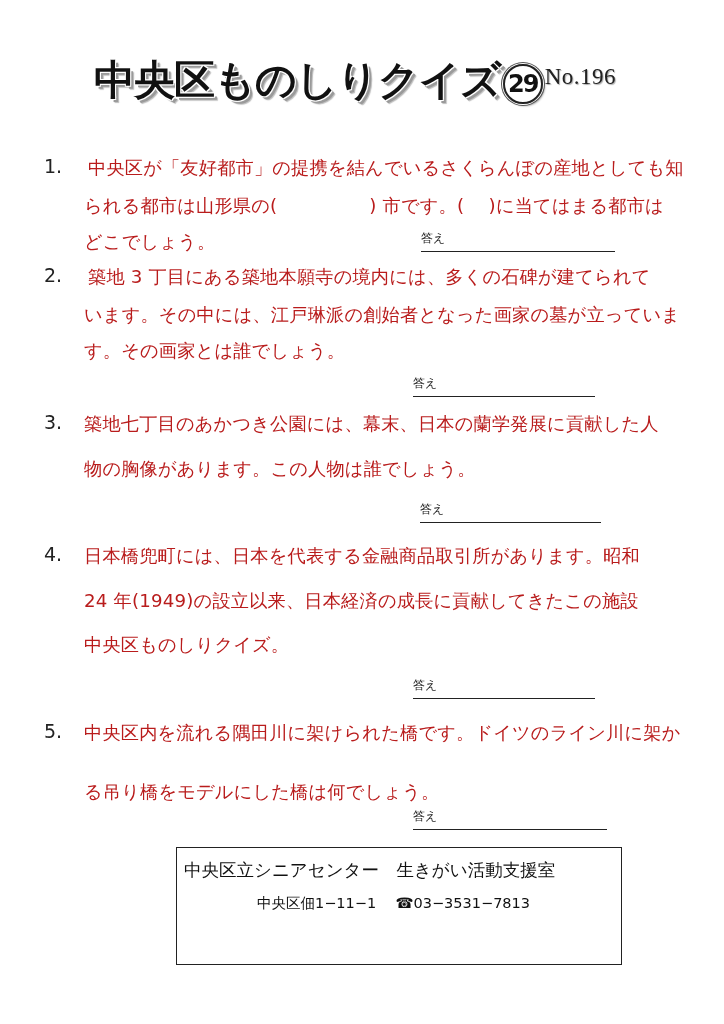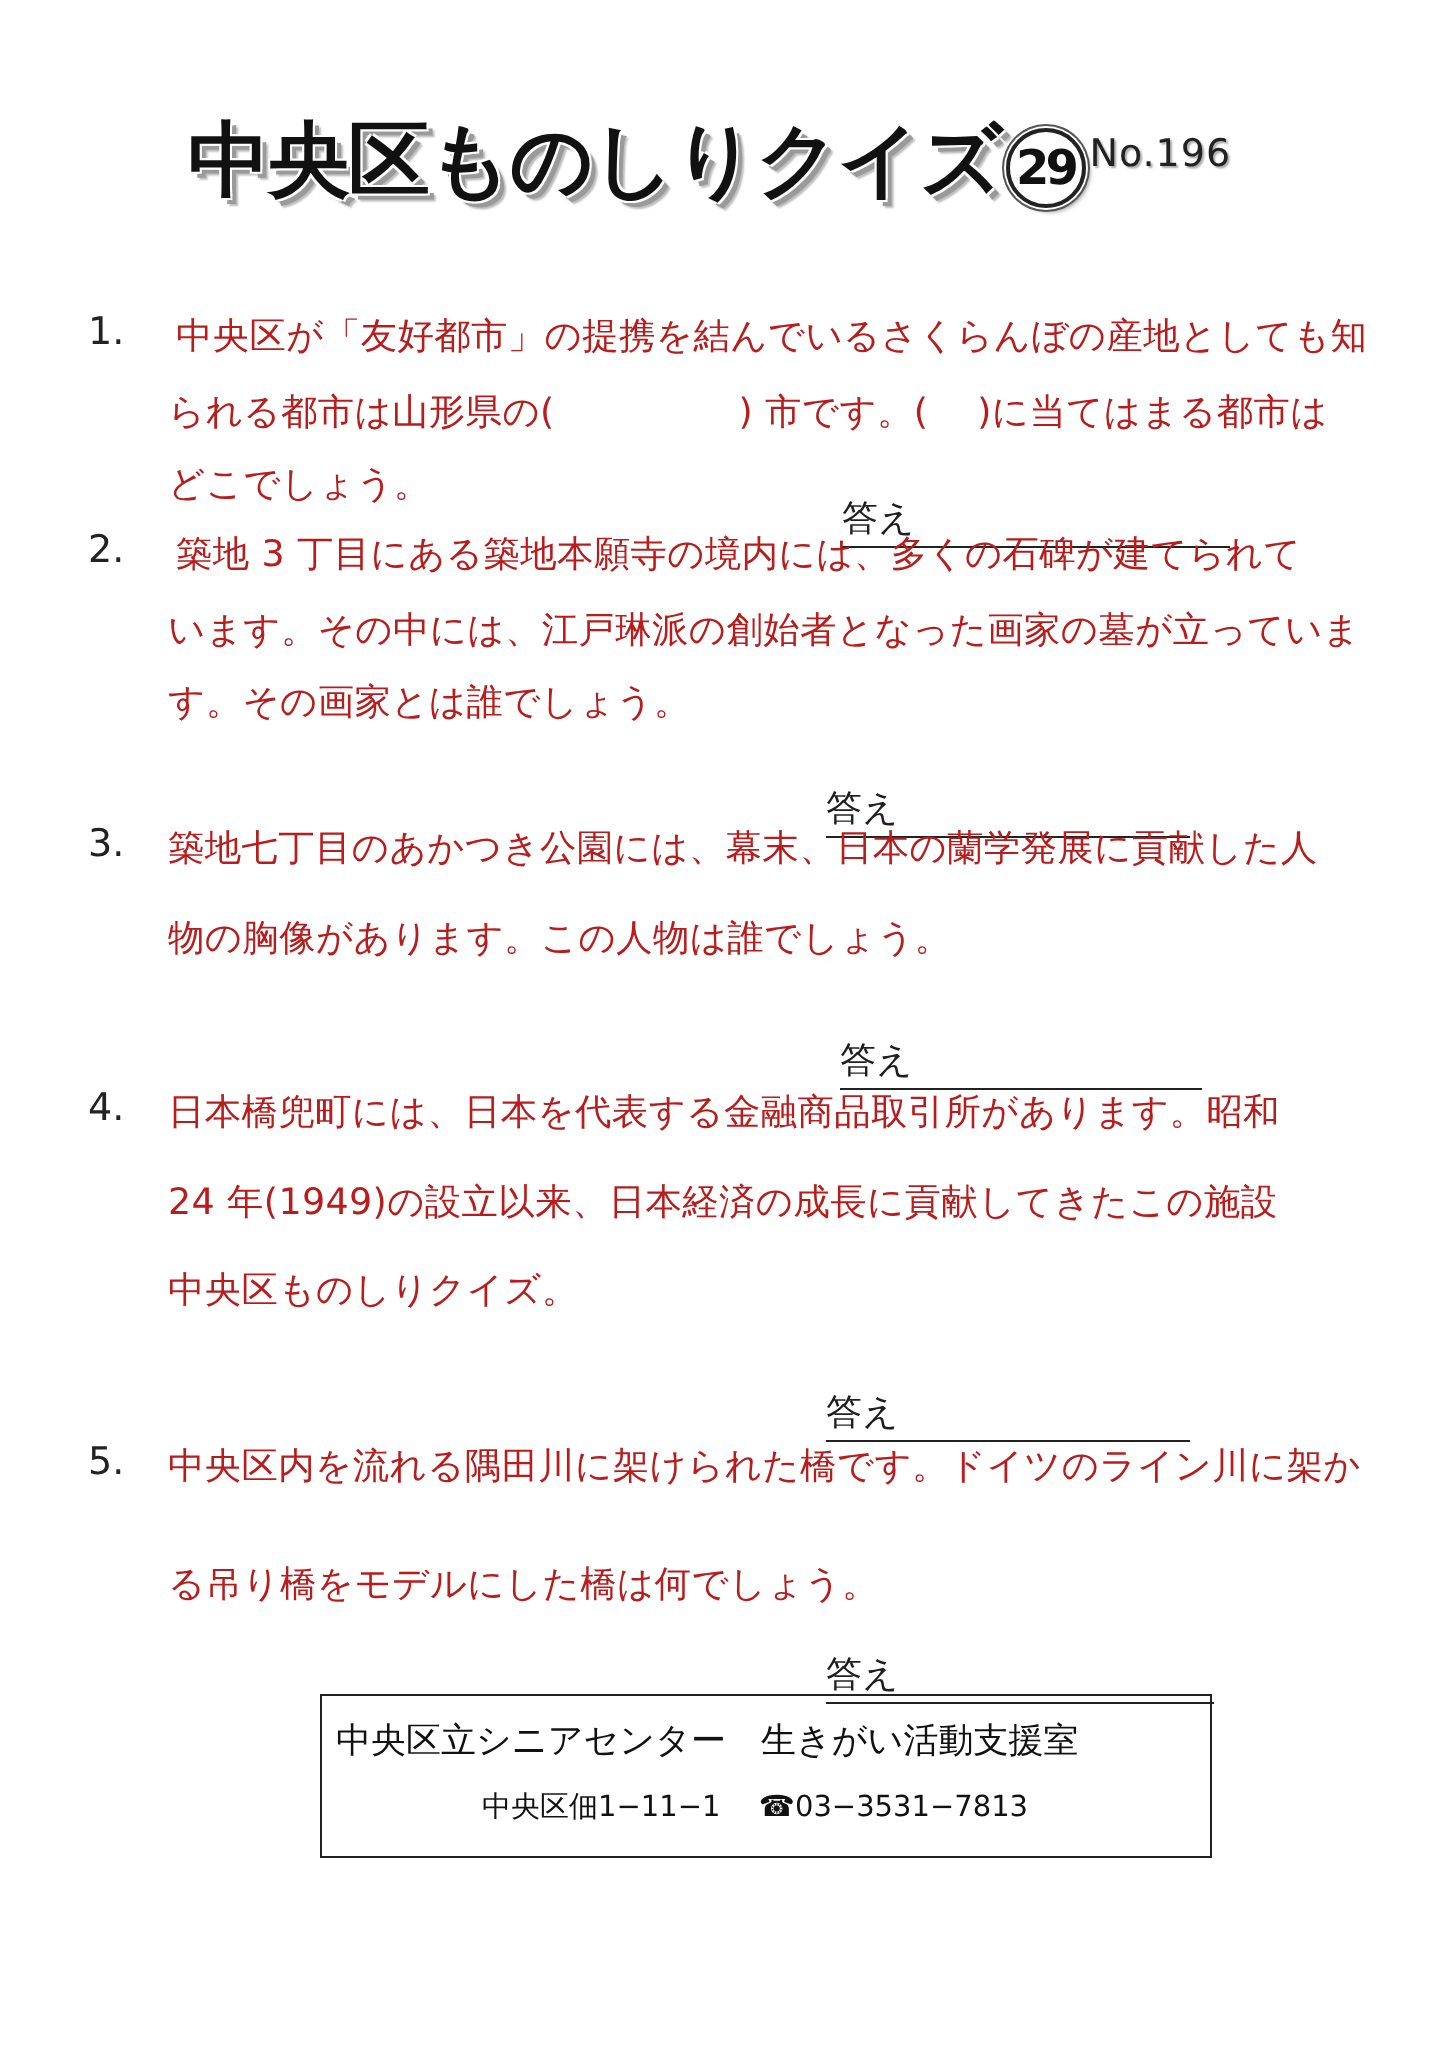--- a/index.html
+++ b/index.html
@@ -8,27 +8,27 @@
   .title { position: absolute; left: 94px; top: 50px; height: 60px; white-space: nowrap;
            display: flex; align-items: center; }
   .title-main { font-size: 41px; font-weight: bold; color: #111; letter-spacing: -1px;
                 text-shadow: -1px -1px 0 #fff, 1px -1px 0 #fff, -1px 1px 0 #fff, 1px 1px 0 #fff,
                              3px 3px 0 #9a9a9a, 4px 4px 1px #bdbdbd;
                 line-height: 50px; }
   .title-circle { display: inline-block; width: 36px; height: 36px; border: 2px solid #222;
                   border-radius: 50%; box-shadow: 0 0 0 1px #fff, 0 0 0 2px #555, 2px 2px 2px #999;
                   font-size: 24px; font-weight: bold; line-height: 36px; text-align: center;
                   letter-spacing: -2px; margin: 12px 2px 5px 2px; color: #111; }
-  .title-no { font-size: 19px; color: #222; line-height: 30px; margin-bottom: 6px;
-              text-shadow: 1px 1px 1px #aaa; letter-spacing: 0.5px; }
+  .title-no { font-size: 23px; color: #222; line-height: 30px; margin-bottom: 6px;
+              text-shadow: 1px 1px 1px #aaa; letter-spacing: 0.5px; font-family: Liberation Serif, serif; }
   .q-num { position: absolute; left: 44px; font-size: 19px; color: #222; }
   .line { position: absolute; font-size: 18.2px; white-space: nowrap; color: #b91c1c; letter-spacing: 0.2px; }
-  .answer { position: absolute; font-size: 18px; color: #1e1e1e; border-bottom: 1.5px solid #222;
-            height: 24px; line-height: 22px; margin-top: 22px; }
-  .info-box { position: absolute; left: 160px; top: 847px; width: 446px; height: 82px;
+  .answer { position: absolute; font-size: 12px; color: #1e1e1e; border-bottom: 1.5px solid #222;
+            height: 24px; line-height: 22px; }
+  .info-box { position: absolute; left: 176px; top: 847px; width: 446px; height: 118px;
               border: 1.2px solid #222; box-sizing: border-box; }
   .info-title { position: absolute; left: 7px; top: 10px; font-size: 17.5px; white-space: nowrap; color: #111; }
   .info-addr { position: absolute; left: 80px; top: 46px; font-size: 14.5px; white-space: nowrap; color: #111; }
 </style>
 </head>
 <body>
 
 <div class="title">
   <span class="title-main">中央区ものしりクイズ</span>
   <span class="title-circle">29</span>

